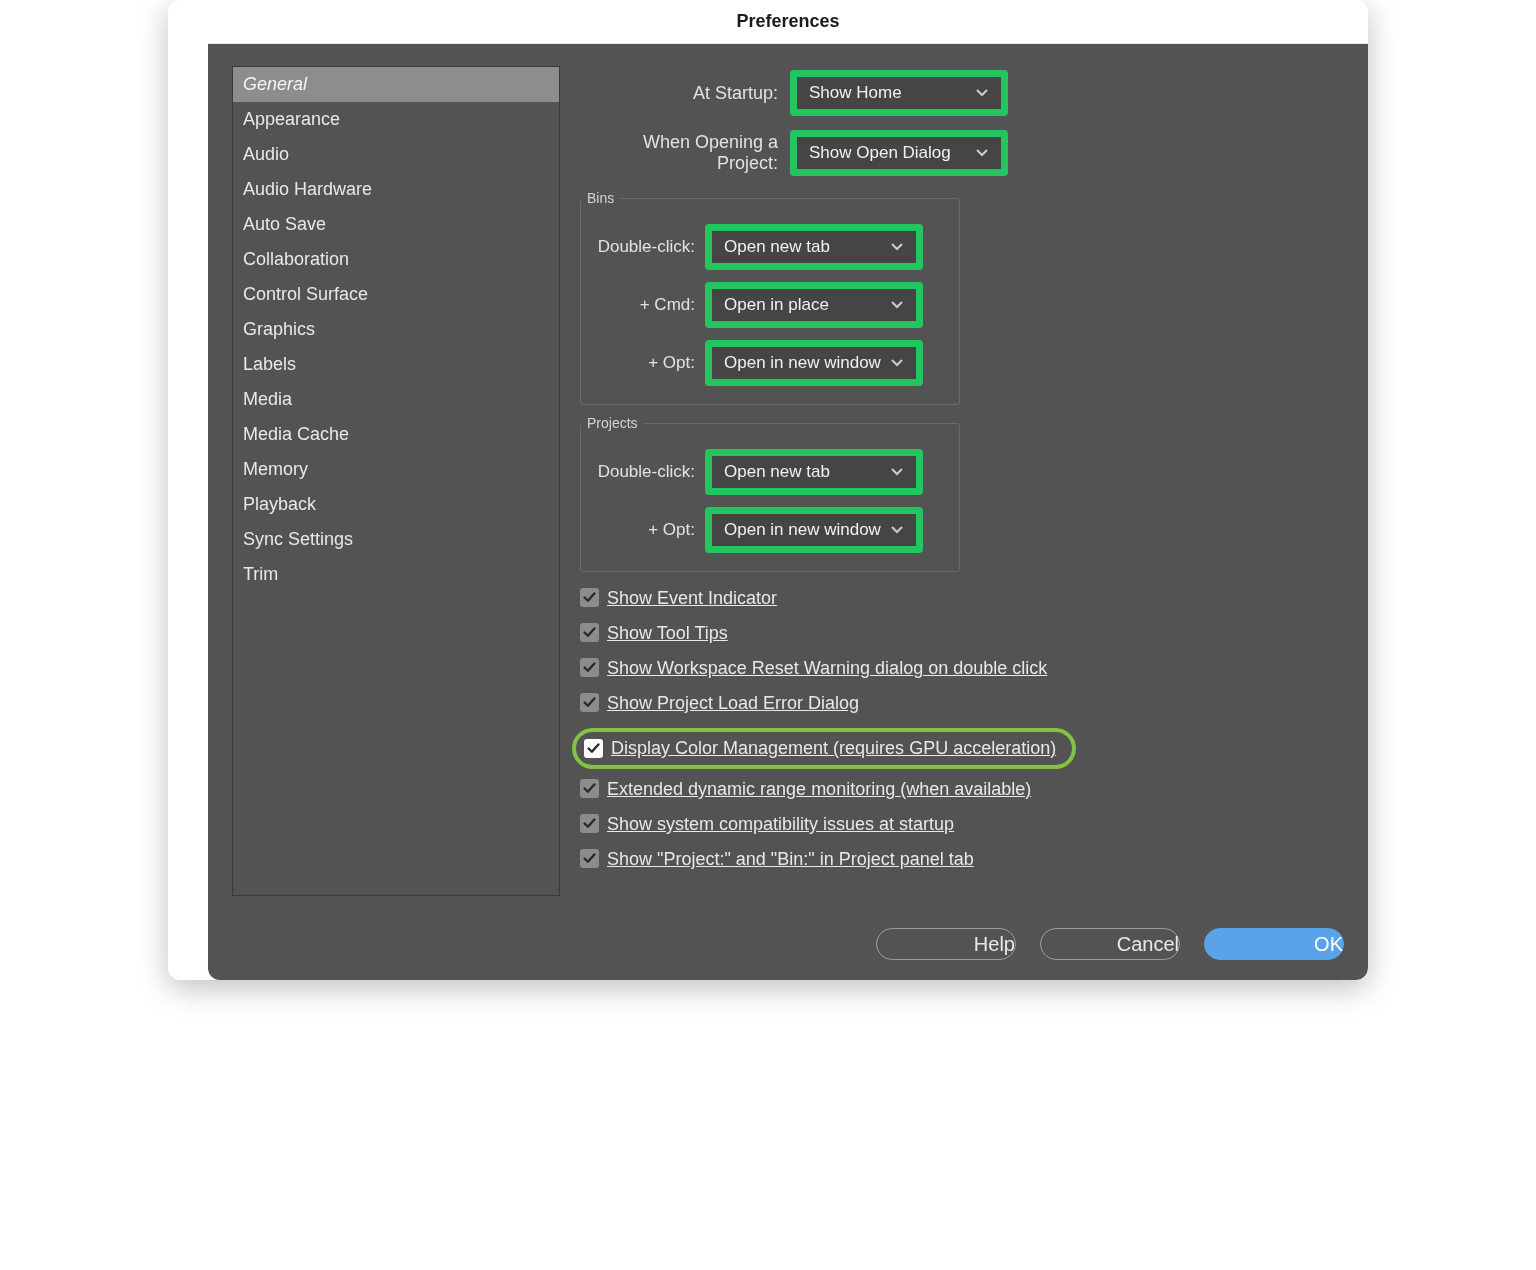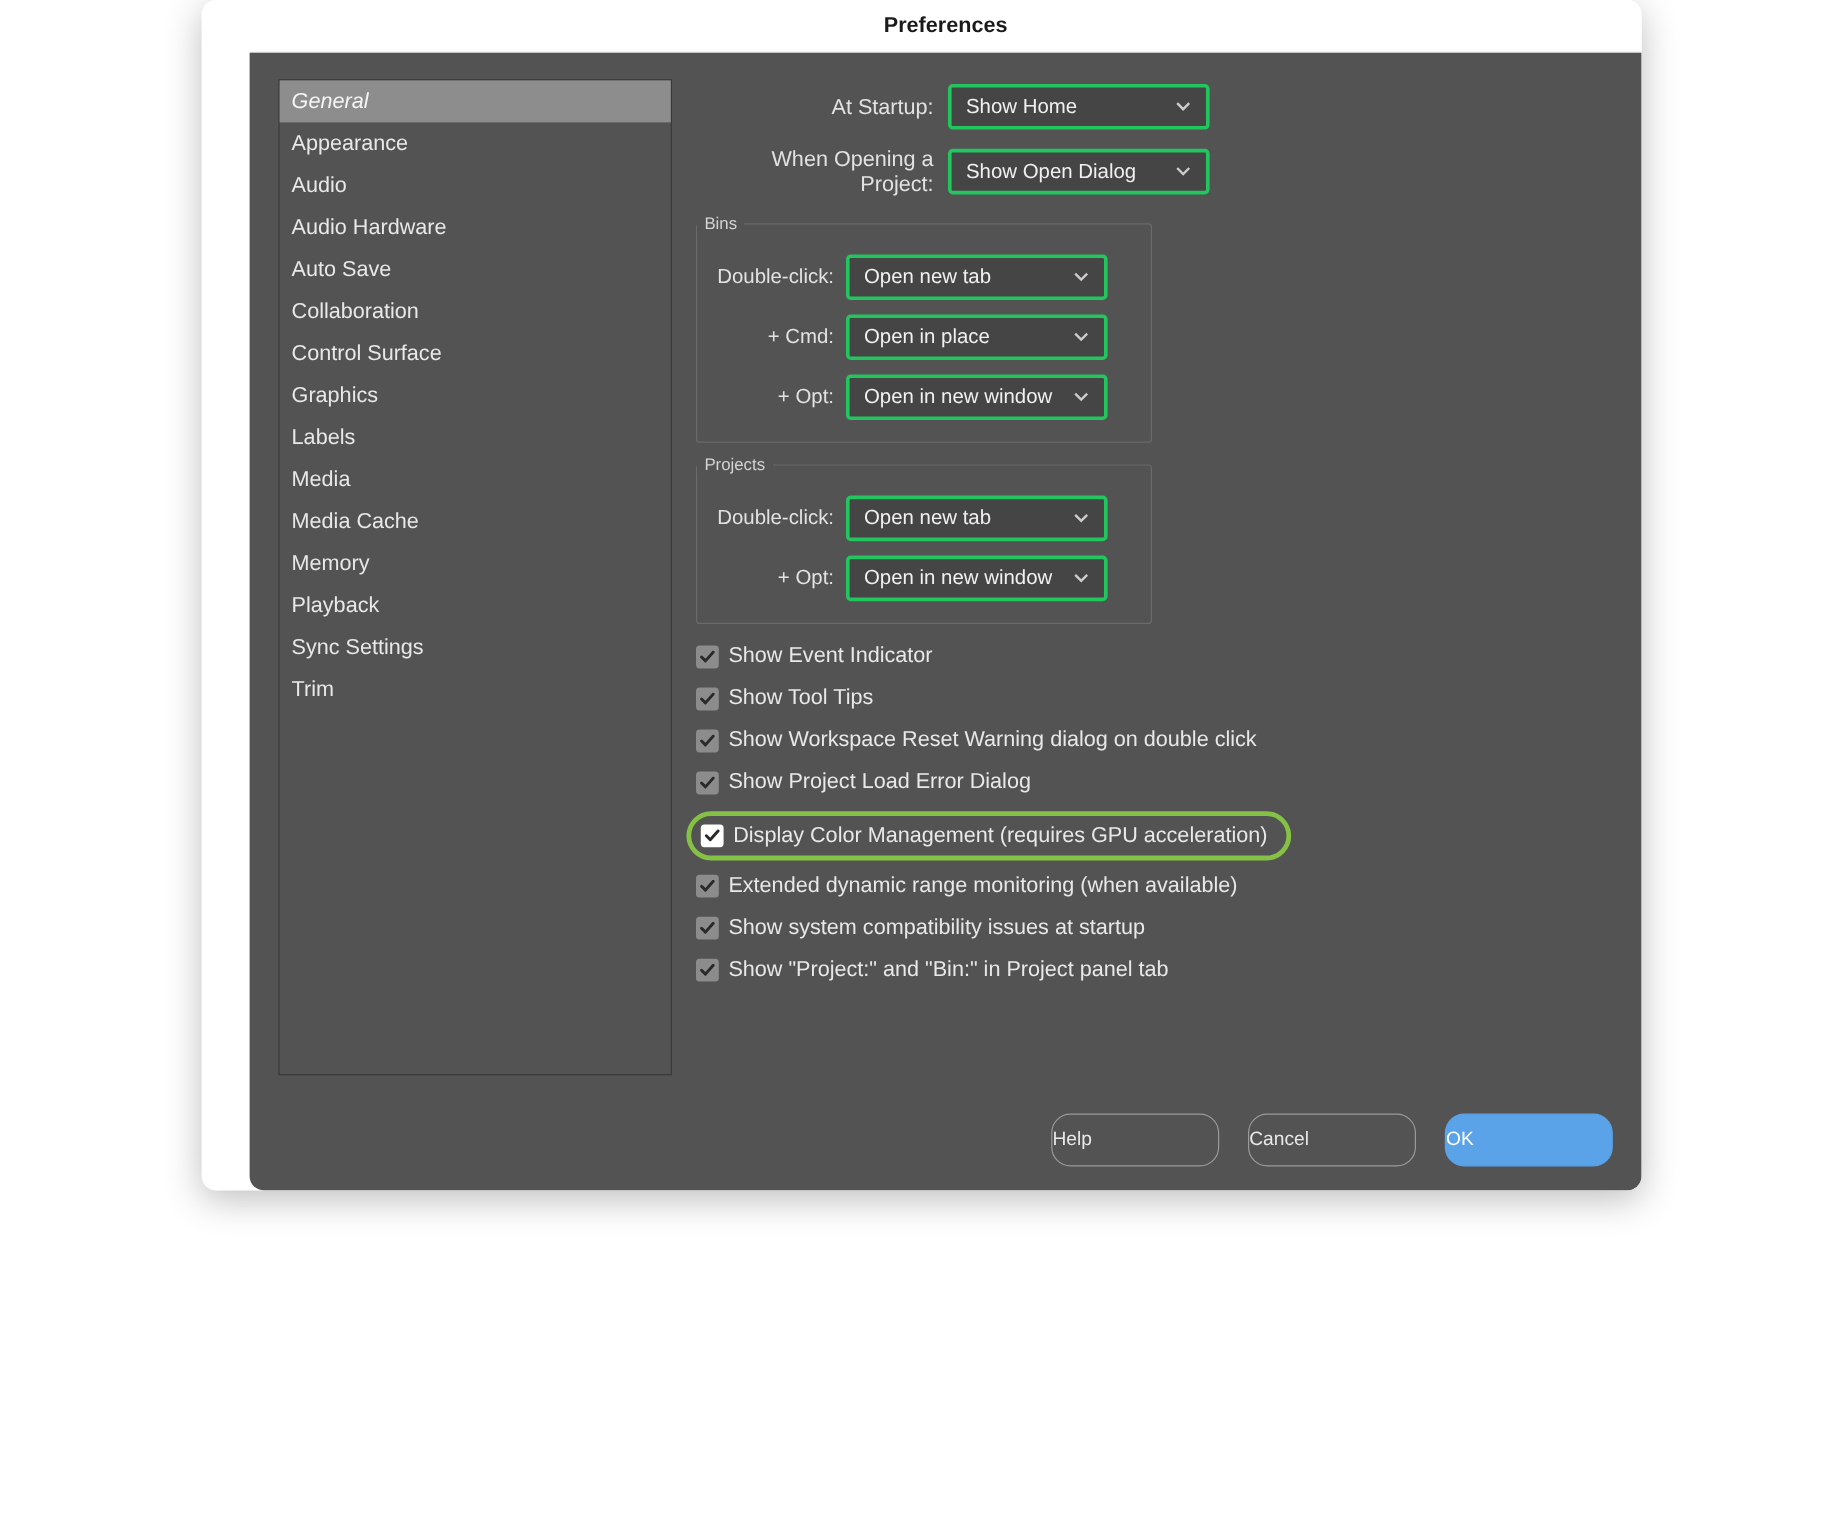--- a/index.html
+++ b/index.html
@@ -76,21 +76,21 @@
     text-align: right;
     padding-right: 12px;
     font-size: 18px;
     color: #e2e2e2;
   }
   .dropdown {
     display: flex;
     align-items: center;
     justify-content: space-between;
     background: #454545;
-    border: 3px solid #22c55e;
+    border: 7px solid #22c55e;
     border-radius: 4px;
     padding: 6px 12px;
     width: 218px;
     color: #f0f0f0;
     font-size: 17px;
     cursor: pointer;
   }
   .dropdown.wide { width: 218px; }
   .chevron {
     width: 14px; height: 14px;
@@ -120,23 +120,24 @@
   .inner-label {
     width: 124px;
     text-align: right;
     padding-right: 10px;
     font-size: 17px;
     color: #e2e2e2;
   }
   .checkbox-list { margin-top: 16px; }
   .check-row {
     display: flex;
-    align-items: flex-end;
+    align-items: flex-start;
     gap: 8px;
     margin-bottom: 14px;
+    text-decoration: underline;
   }
   .checkbox {
     width: 19px; height: 19px;
     border-radius: 3px;
     background: #8c8c8c;
     display: inline-flex;
     align-items: center;
     justify-content: center;
     cursor: pointer;
     flex-shrink: 0;
@@ -155,28 +156,28 @@
     margin-left: -8px;
   }
   .footer {
     display: flex;
     justify-content: flex-end;
     gap: 24px;
     padding-top: 32px;
   }
   .btn {
     width: 140px;
-    height: 44px;
+    height: 32px;
     border-radius: 16px;
     border: 1.5px solid #9a9a9a;
     background: transparent;
     color: #e8e8e8;
-    font-size: 16px;
+    font-size: 20px;
     cursor: pointer;
-    display: inline-flex; align-items: center; justify-content: flex-start;
+    display: inline-flex; align-items: center; justify-content: flex-end;
   }
   .btn.primary {
     background: #5aa3e8;
     border-color: #5aa3e8;
     color: #fff;
   }
 </style>
 </head>
 <body>
 

